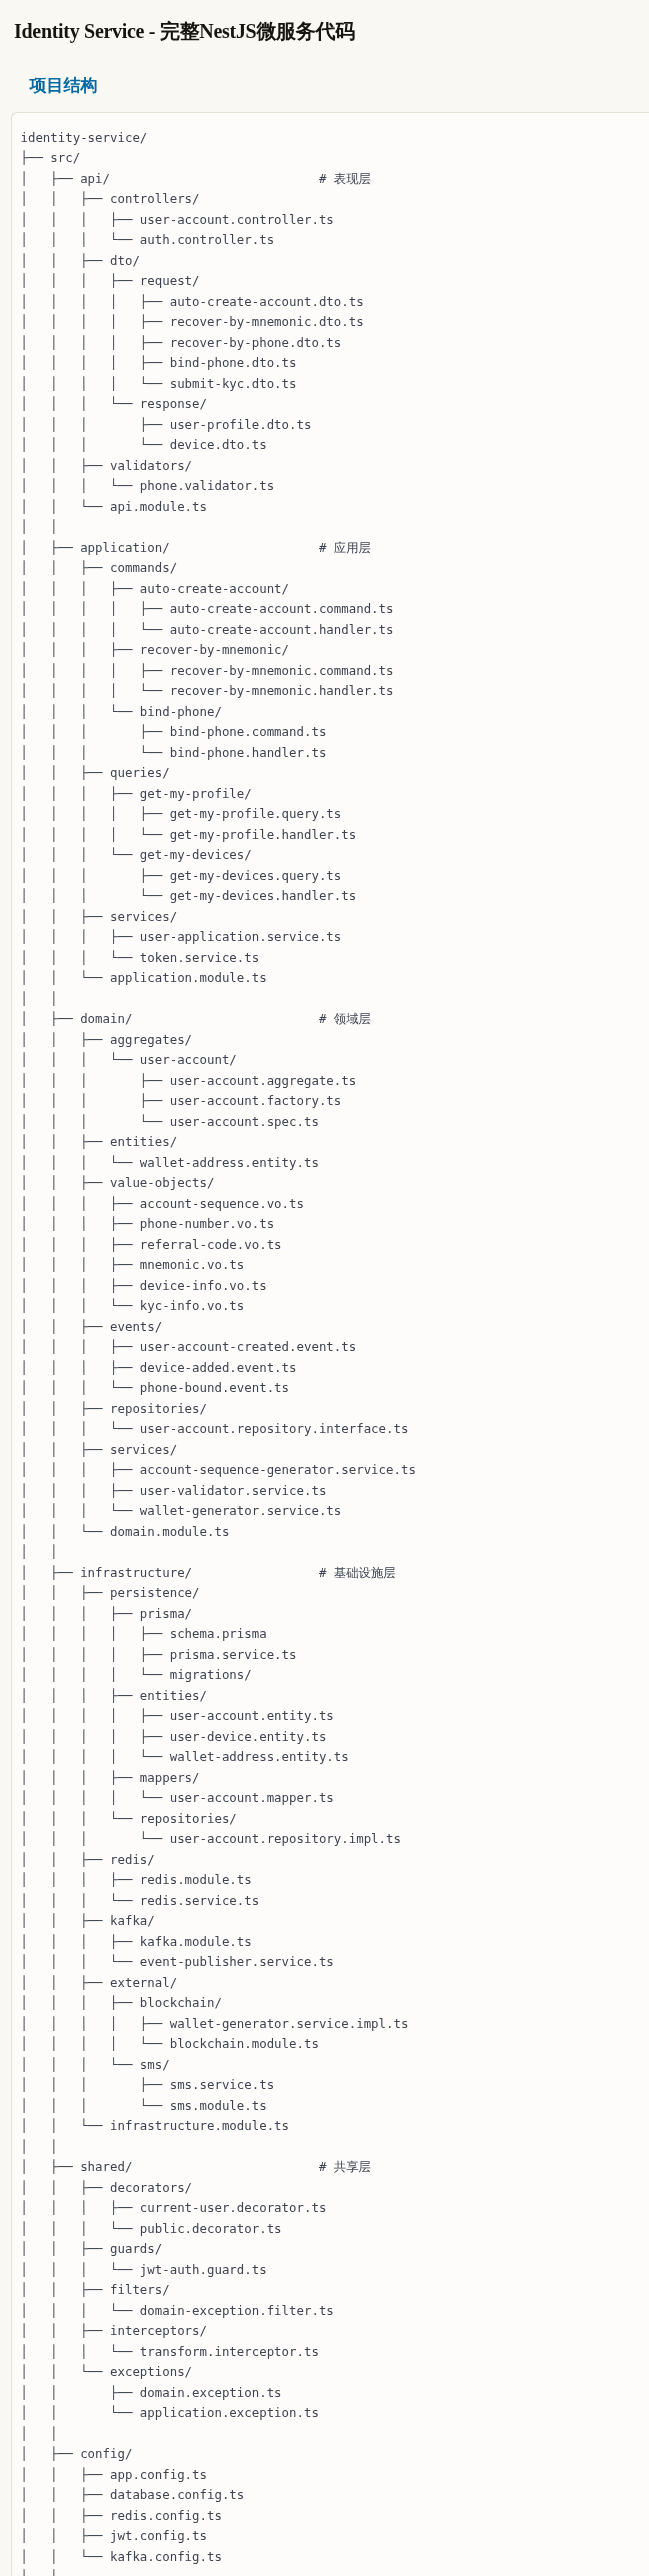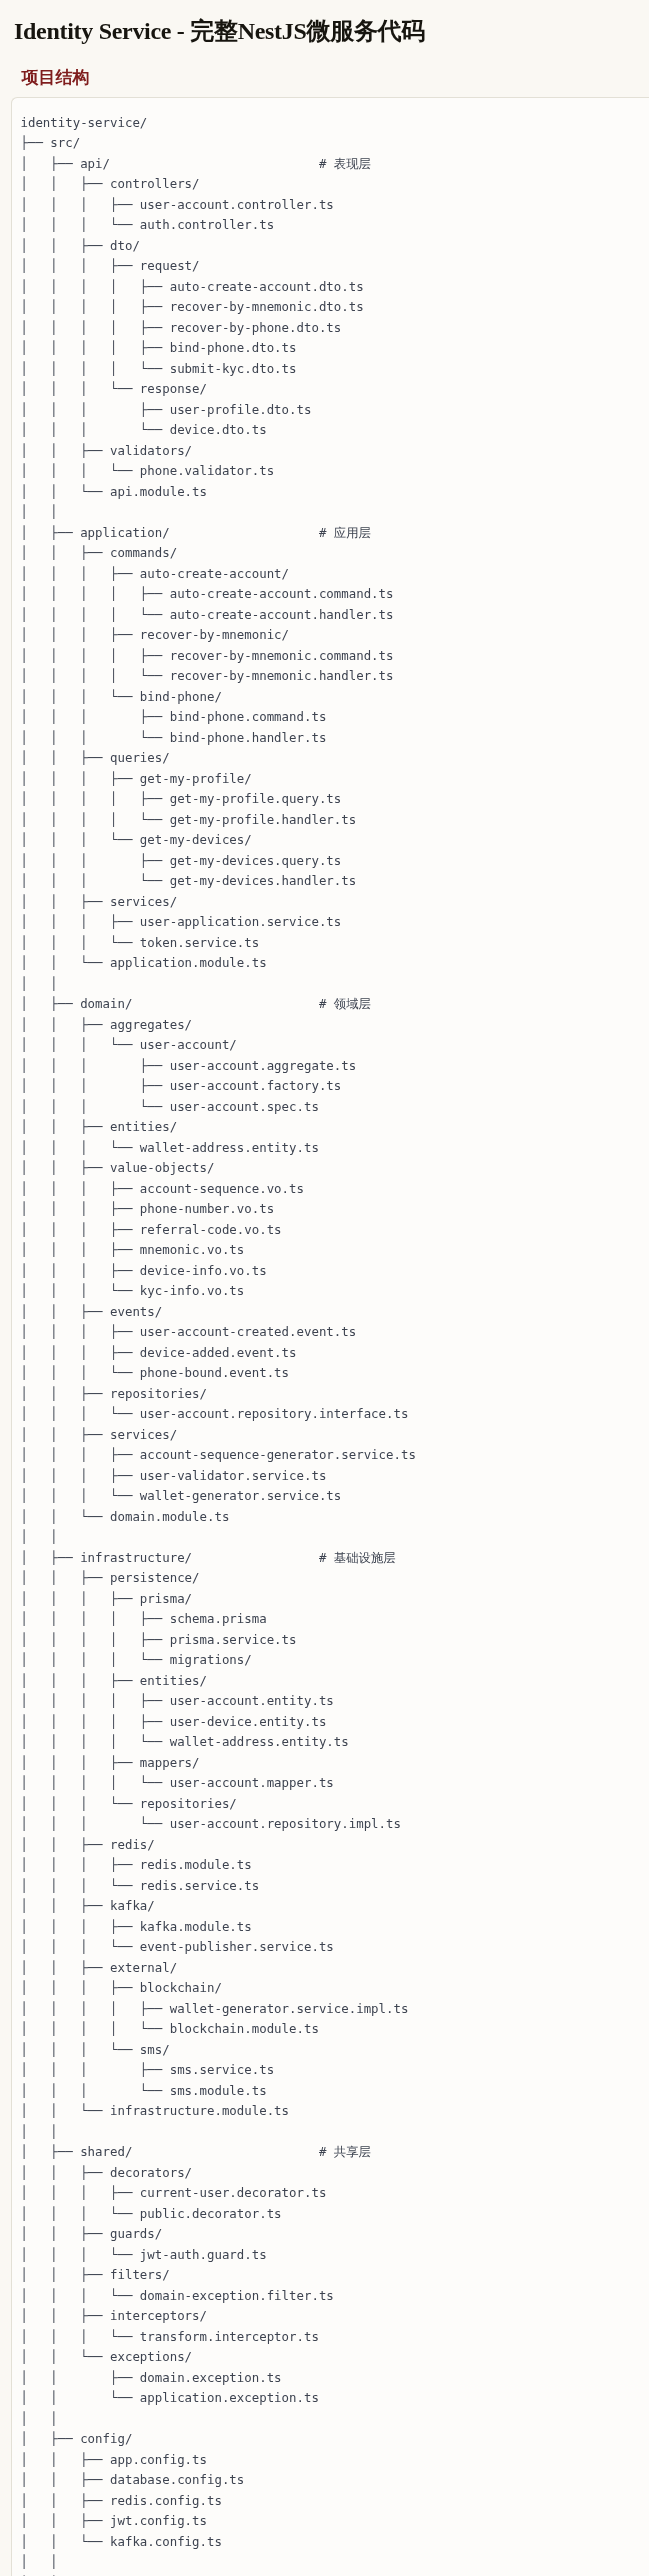--- a/index.html
+++ b/index.html
@@ -12,33 +12,33 @@
   }
   .page {
     position: relative;
     width: 649px;
   }
   .page-title {
     margin: 0;
     padding: 15.5px 0 0 14px;
     font-family: "Liberation Serif", serif;
     font-weight: 700;
-    font-size: 24px;
+    font-size: 20px;
     line-height: 30px;
     color: #17150F;
     letter-spacing: -0.3px;
   }
   .section-heading {
-    margin: 8px;
+    margin: 16px;
     padding: 13.4px 0 0 13.4px;
     font-family: "Liberation Sans", "DejaVu Sans", sans-serif;
     font-weight: 700;
     font-size: 17px;
     line-height: 21.6px;
-    color: #7f1d1d;
+    color: #0369a1;
   }
   .code-block {
     margin: 8.8px 0 0 11.3px;
     width: calc(100% - 11.3px);
     box-sizing: border-box;
     background: #FDFCFA;
     border: 0.5px solid #E3E0D6;
     border-right: none;
     border-radius: 6.2px 0 0 6.2px;
     overflow: hidden;

